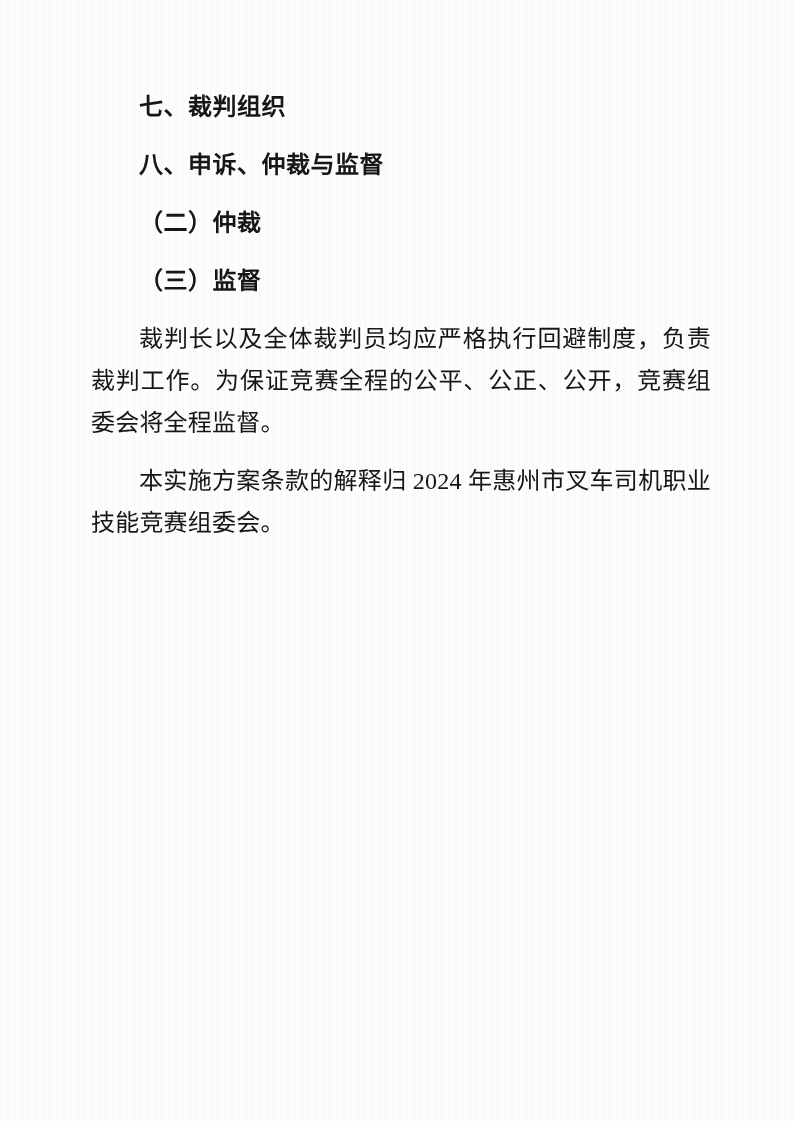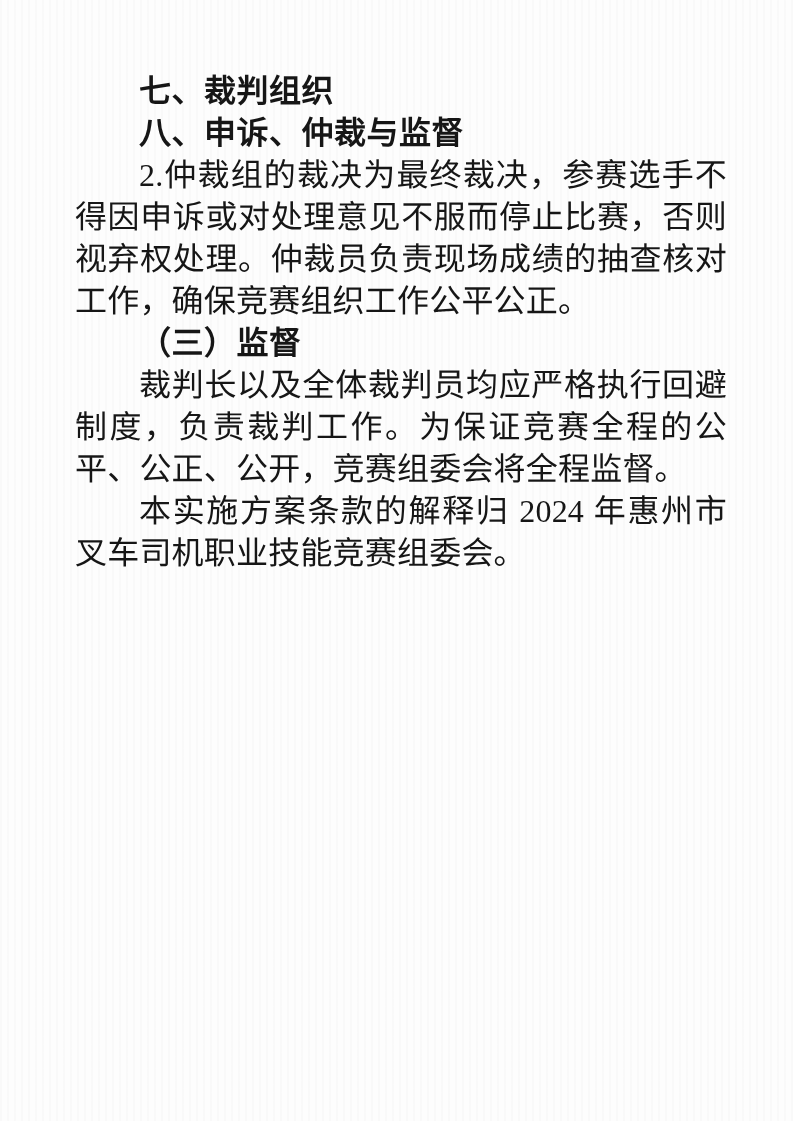--- a/index.html
+++ b/index.html
@@ -23,22 +23,22 @@
     width: 793px;
     height: 1121px;
     box-sizing: border-box;
     padding: 70px 66px 0 75px;
     color: #161616;
   }
   .doc {
     width: 652px;
   }
   .doc-block {
-    margin: 0;
-    font-size: 32px;
+    margin: 16px;
+    font-size: 24px;
     line-height: 42px;
     text-indent: 2em;
     text-align: justify;
     text-justify: inter-ideograph;
     word-break: break-all;
     letter-spacing: 0.2px;
   }
   .doc-block.heading {
     font-family: "Liberation Sans", "DejaVu Sans", sans-serif;
     font-weight: 700;
@@ -46,18 +46,18 @@
     letter-spacing: 0.5px;
   }
 </style>
 </head>
 <body>
 
 <div class="page">
   <div class="doc">
     <p class="doc-block heading">七、裁判组织</p>
     <p class="doc-block heading">八、申诉、仲裁与监督</p>
-    <p class="doc-block">2.仲裁组的裁决为最终裁决，参赛选手不得因申诉或对处理意见不服而停止比赛，否则视弃权处理。仲裁员负责现场成绩的抽查核对工作，确保竞赛组织工作公平公正。</p>
+    <p class="doc-block heading">（二）仲裁</p>
     <p class="doc-block heading">（三）监督</p>
     <p class="doc-block">裁判长以及全体裁判员均应严格执行回避制度，负责裁判工作。为保证竞赛全程的公平、公正、公开，竞赛组委会将全程监督。</p>
     <p class="doc-block">本实施方案条款的解释归 2024 年惠州市叉车司机职业技能竞赛组委会。</p>
   </div>
 </div>
 
 </body></html>

